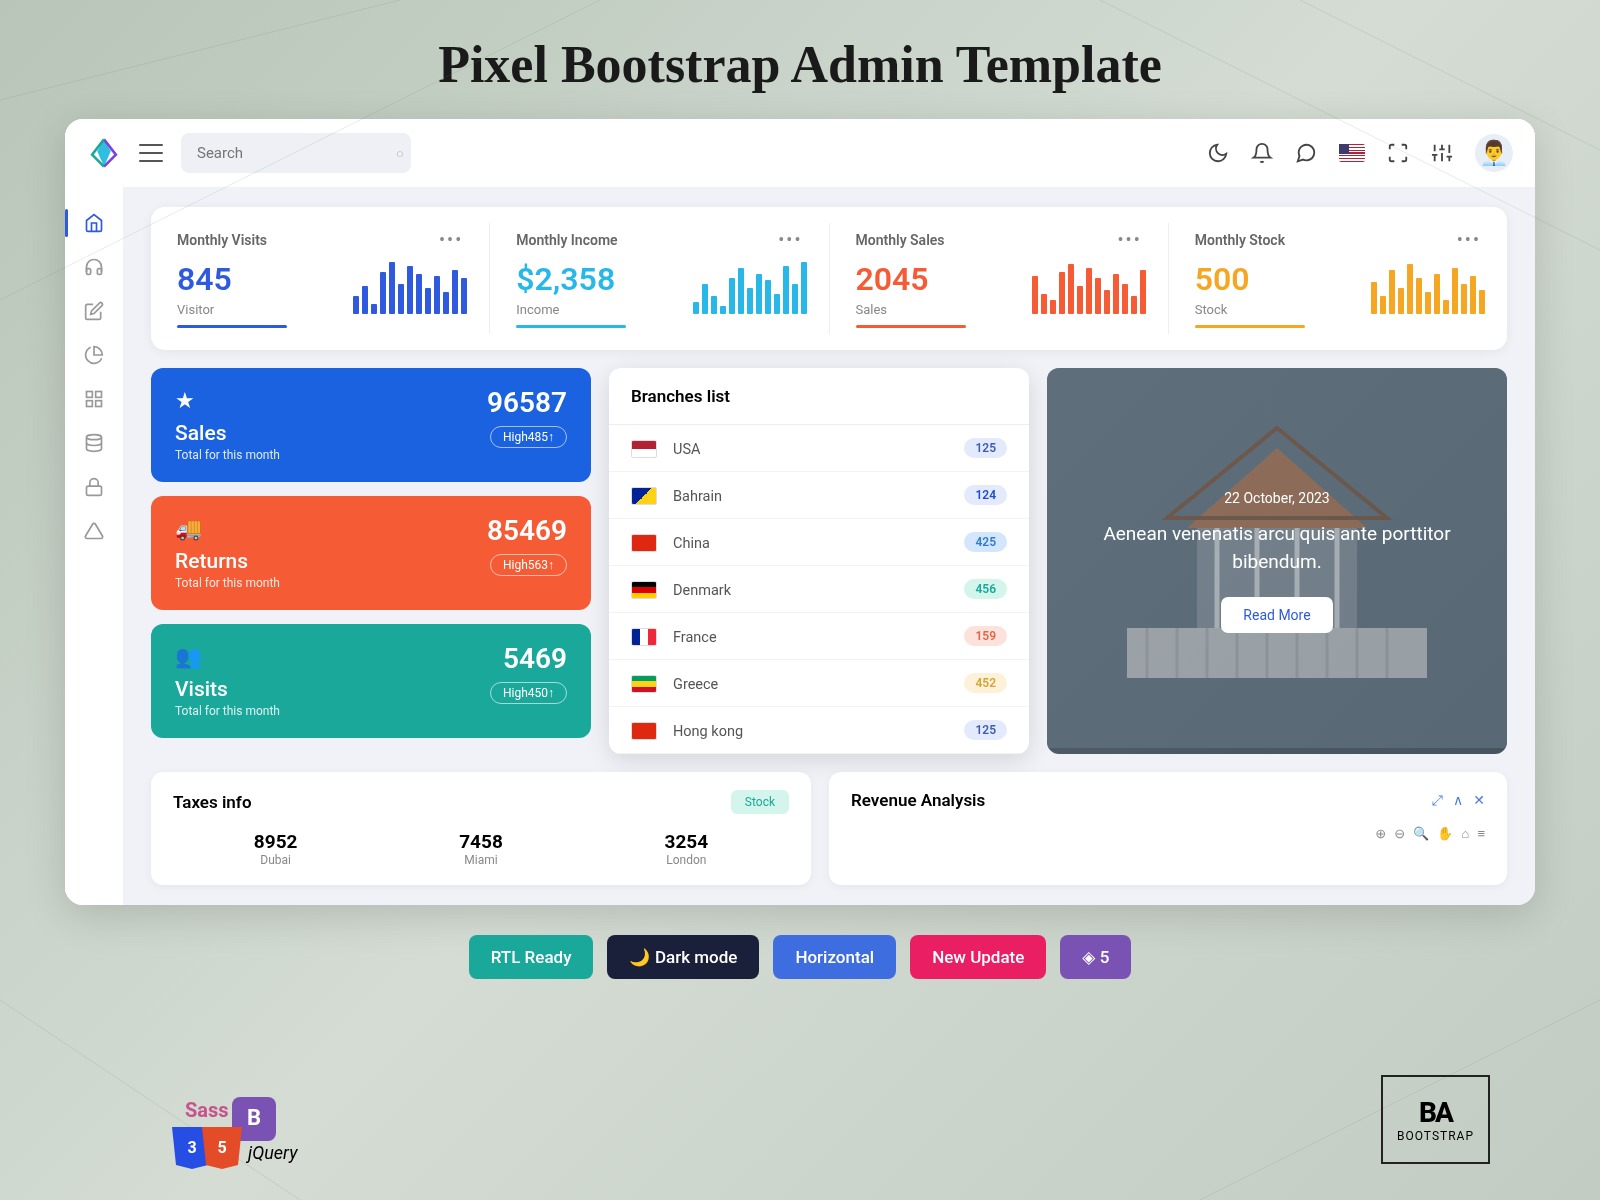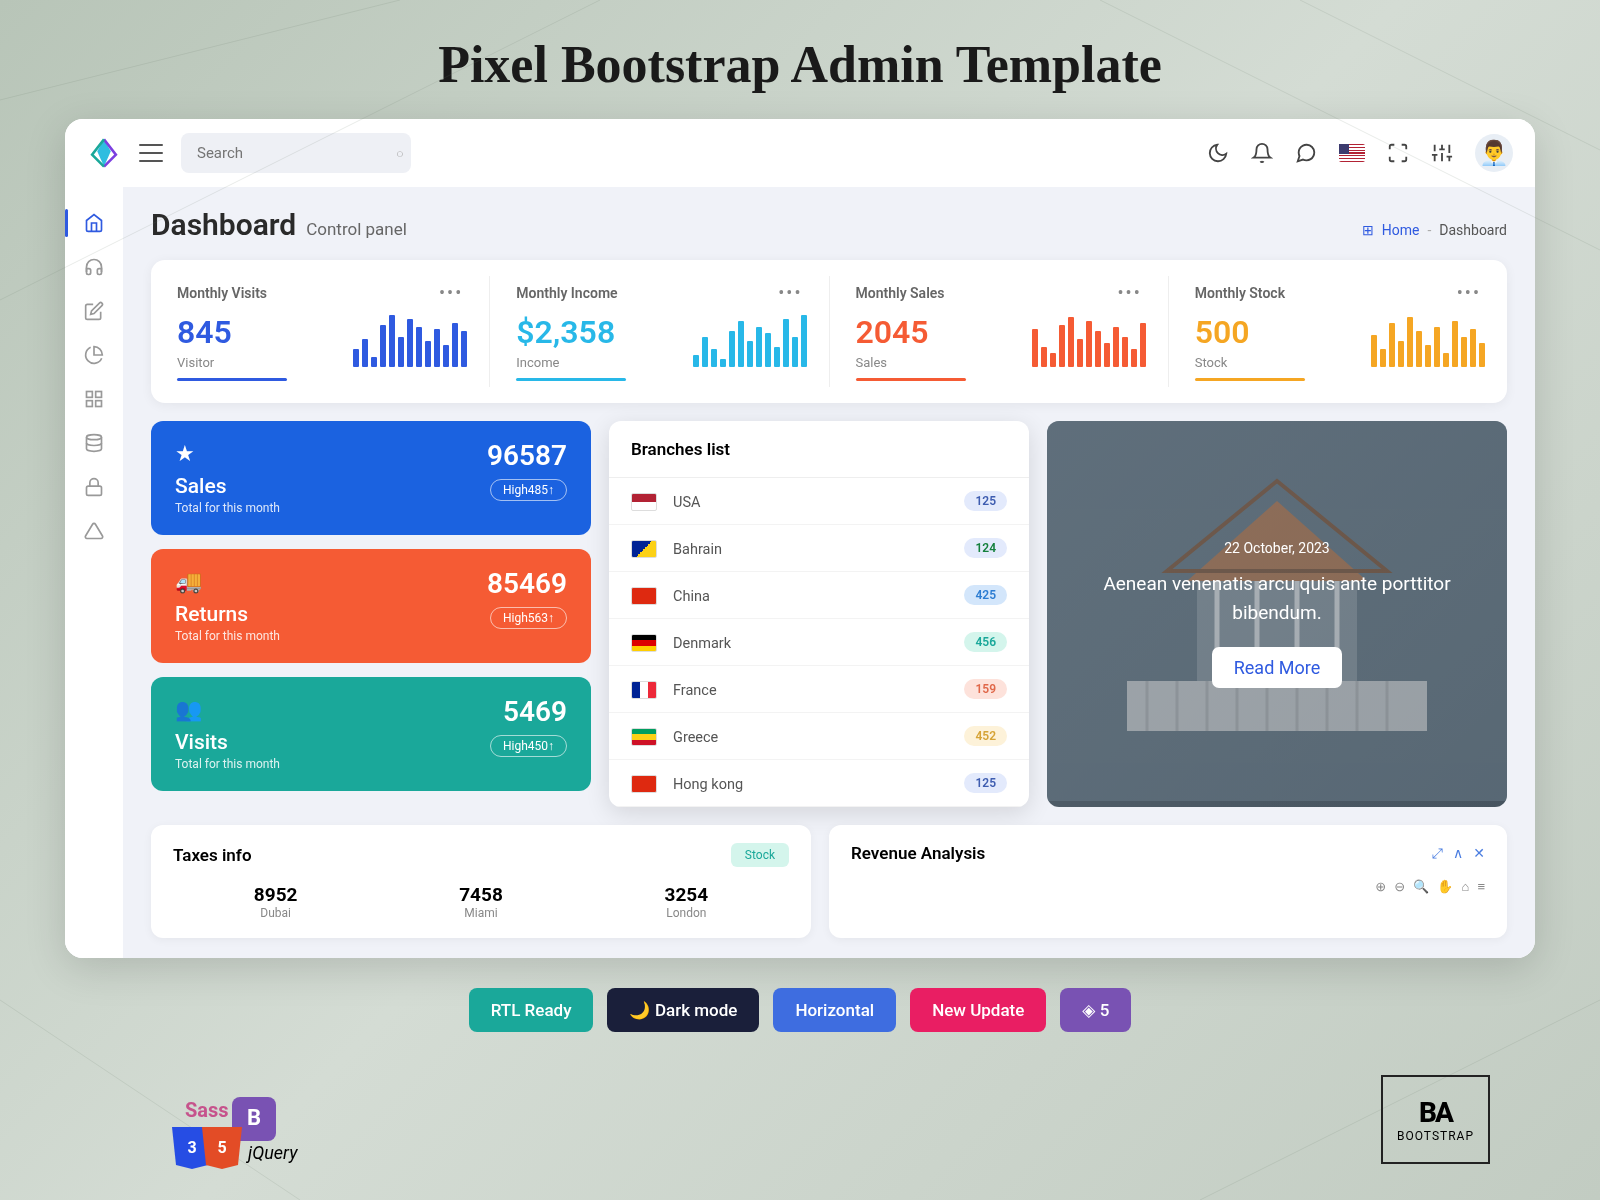--- a/index.html
+++ b/index.html
@@ -56,21 +56,21 @@
 .branches{flex:1;background:#fff;border-radius:12px;box-shadow:0 6px 24px rgba(0,0,0,0.12);overflow:hidden}
 .branches-header{padding:18px 22px;font-size:17px;font-weight:600;border-bottom:1px solid #eee}
 .branch-item{display:flex;align-items:flex-end;padding:13px 22px;border-bottom:1px solid #f3f3f3}
 .branch-flag{width:26px;height:18px;margin-right:16px;border-radius:2px;border:1px solid #ddd}
 .branch-name{flex:1;font-size:14.5px;color:#555}
 .branch-count{background:#e3eafc;color:#3e5db0;border-radius:11px;padding:3px 11px;font-size:12px;font-weight:600}
 .promo{width:460px;border-radius:12px;background:linear-gradient(rgba(40,50,60,0.55),rgba(40,50,60,0.55)),linear-gradient(135deg,#8a9ba8,#6b7d8a);background-size:cover;display:flex;flex-direction:column;align-items:center;justify-content:center;color:#fff;text-align:center;padding:30px;position:relative;overflow:hidden}
 .promo-gazebo{position:absolute;inset:0;display:flex;align-items:center;justify-content:center}
 .promo-date{font-size:14px;margin-bottom:14px;z-index:2}
 .promo-text{font-size:19px;line-height:1.5;margin-bottom:20px;z-index:2}
-.promo-btn{background:#fff;color:#2f5ae0;border:none;border-radius:7px;padding:10px 22px;font-size:18px;cursor:pointer;z-index:2}
+.promo-btn{background:#fff;color:#2f5ae0;border:none;border-radius:7px;padding:10px 22px;font-size:14px;cursor:pointer;z-index:2}
 .bottom-row{display:flex;gap:18px}
 .panel{background:#fff;border-radius:12px;padding:18px 22px;box-shadow:0 2px 10px rgba(0,0,0,0.05)}
 .taxes{width:660px}
 .panel-header{display:flex;justify-content:space-between;align-items:center;margin-bottom:16px}
 .panel-title{font-size:17px;font-weight:600}
 .export-btn{background:#d4f5ec;color:#1aa89a;border:none;border-radius:6px;padding:5px 14px;font-size:12px;cursor:pointer}
 .taxes-row{display:flex;justify-content:space-around}
 .tax-item{text-align:center}
 .tax-value{font-size:19px;font-weight:700}
 .tax-city{font-size:12px;color:#888}
@@ -192,32 +192,20 @@
           </svg>
         </div>
       <div class="sidebar-item">
           <svg width="20" height="20" viewBox="0 0 24 24" fill="none" stroke="currentColor" stroke-width="2">
             <path d="M10.29 3.86L1.82 18a2 2 0 0 0 1.71 3h16.94a2 2 0 0 0 1.71-3L13.71 3.86a2 2 0 0 0-3.42 0z"></path>
           </svg>
         </div>
     </div>
 
     <div class="content">
-      <div class="page-header">
-        <div>
-          <span class="page-title">Dashboard</span>
-          <span class="page-subtitle">Control panel</span>
-        </div>
-        <div class="breadcrumb">
-          <span style="color:#2f5ae0">⊞</span>
-          <span class="home-link">Home</span>
-          <span class="sep">-</span>
-          <span>Dashboard</span>
-        </div>
-      </div>
 
       <div class="stats-row" id="stats-row">
           <div class="stat-card">
     <div class="stat-header">
               <div class="stat-label">Monthly Visits</div>
               <div class="stat-more">•••</div>
             </div>
     <div class="stat-value" style="color:#2f5ae0">845</div>
     <div class="stat-sub">Visitor</div>
     <div class="stat-underline" style="background:#2f5ae0"></div>
@@ -339,21 +327,21 @@
           <div class="branches-header">Branches list</div>
           <div id="branches-list">
               <div class="branch-item">
     <div class="branch-flag" style="background:linear-gradient(#b22234 50%,#fff 50%)"></div>
     <div class="branch-name">USA</div>
     <div class="branch-count" style="background:#e3eafc;color:#3e5db0">125</div>
   </div>
               <div class="branch-item">
     <div class="branch-flag" style="background:linear-gradient(135deg,#002395 50%,#fcd116 50%)"></div>
     <div class="branch-name">Bahrain</div>
-    <div class="branch-count" style="background:#e3eafc;color:#15803d">124</div>
+    <div class="branch-count" style="background:#e3eafc;color:#1d4ed8">124</div>
   </div>
               <div class="branch-item">
     <div class="branch-flag" style="background:#de2910"></div>
     <div class="branch-name">China</div>
     <div class="branch-count" style="background:#d3e6fb;color:#2d7dd2">425</div>
   </div>
               <div class="branch-item">
     <div class="branch-flag" style="background:linear-gradient(#000 33%,#dd0000 33% 66%,#ffce00 66%)"></div>
     <div class="branch-name">Denmark</div>
     <div class="branch-count" style="background:#d4f5ec;color:#1aa89a">456</div>

